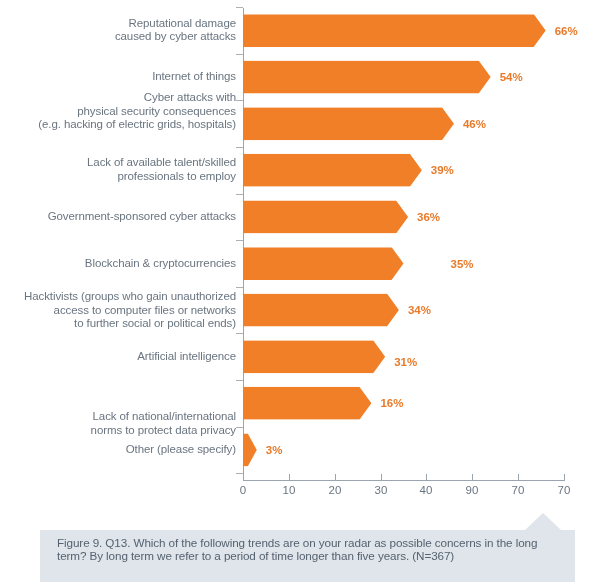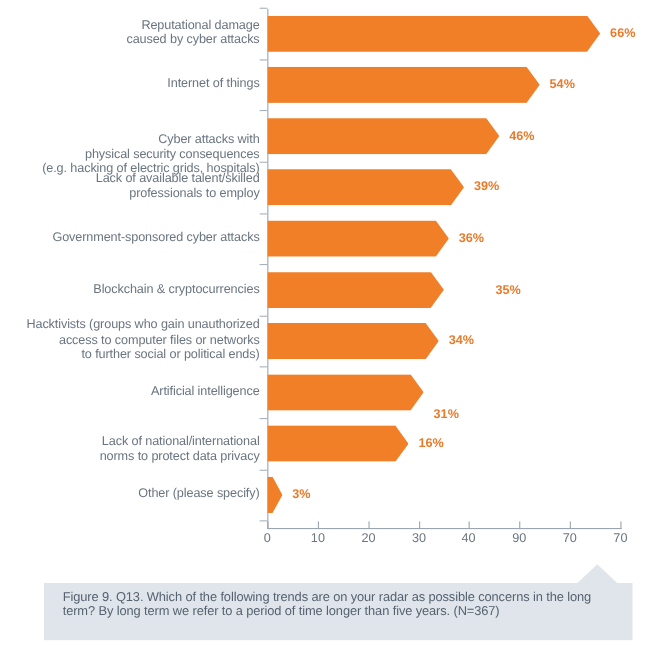--- a/index.html
+++ b/index.html
@@ -104,32 +104,32 @@
 
 <div id="figure">
 
   <div id="plot">
     <div id="yaxis"></div>
     <div id="xaxis"></div>
     <div id="categories-layer">
         <div class="cat-label" style="top: 30.5px;">Reputational damage
 caused by cyber attacks</div>
         <div class="cat-label" style="top: 77.1px;">Internet of things</div>
-        <div class="cat-label" style="top: 141px;">Cyber attacks with
+        <div class="cat-label" style="top: 111px;">Cyber attacks with
 physical security consequences
 (e.g. hacking of electric grids, hospitals)</div>
         <div class="cat-label" style="top: 170.3px;">Lack of available talent/skilled
 professionals to employ</div>
         <div class="cat-label" style="top: 216.9px;">Government-sponsored cyber attacks</div>
         <div class="cat-label" style="top: 263.5px; text-align: right;">Blockchain &amp; cryptocurrencies</div>
         <div class="cat-label" style="top: 310.1px;">Hacktivists (groups who gain unauthorized
 access to computer files or networks
 to further social or political ends)</div>
         <div class="cat-label" style="top: 356.7px;">Artificial intelligence</div>
-        <div class="cat-label" style="top: 409px;">Lack of national/international
+        <div class="cat-label" style="top: 424px;">Lack of national/international
 norms to protect data privacy</div>
         <div class="cat-label" style="top: 449.9px;">Other (please specify)</div>
       </div>
     <div id="yticks-layer">
         <div class="ytick" style="top: 7px;"></div>
         <div class="ytick" style="top: 54px;"></div>
         <div class="ytick" style="top: 100px;"></div>
         <div class="ytick" style="top: 147px;"></div>
         <div class="ytick" style="top: 194px;"></div>
         <div class="ytick" style="top: 240px;"></div>
@@ -152,21 +152,21 @@
         <div class="bar tiny" style="left: 243px; top: 449.9px; width: 13.7571px; height: 33px; background: rgb(240, 127, 40);"></div>
       </div>
     <div id="values-layer">
         <div class="bar-value" style="left: 554.657px; top: 30.5px; color: rgb(232, 123, 43);">66%</div>
         <div class="bar-value" style="left: 499.629px; top: 77.1px; color: rgb(232, 123, 43);">54%</div>
         <div class="bar-value" style="left: 462.943px; top: 123.7px; color: rgb(232, 123, 43);">46%</div>
         <div class="bar-value" style="left: 430.843px; top: 170.3px; color: rgb(232, 123, 43);">39%</div>
         <div class="bar-value" style="left: 417.086px; top: 216.9px; color: rgb(232, 123, 43);">36%</div>
         <div class="bar-value" style="left: 412.5px; top: 263.5px; color: rgb(232, 123, 43); margin-left: 38px;">35%</div>
         <div class="bar-value" style="left: 407.914px; top: 310.1px; color: rgb(232, 123, 43);">34%</div>
-        <div class="bar-value" style="left: 394.157px; top: 377px; color: rgb(232, 123, 43);">31%</div>
+        <div class="bar-value" style="left: 394.157px; top: 362px; color: rgb(232, 123, 43);">31%</div>
         <div class="bar-value" style="left: 380.4px; top: 403.3px; color: rgb(232, 123, 43);">16%</div>
         <div class="bar-value" style="left: 265.757px; top: 449.9px; color: rgb(232, 123, 43);">3%</div>
       </div>
     <div id="xticks-layer">
         <div class="xtick" style="left: 243px;"></div>
         <div class="xtick-label" style="left: 243px;">0</div>
         <div class="xtick" style="left: 289px;"></div>
         <div class="xtick-label" style="left: 289px;">10</div>
         <div class="xtick" style="left: 335px;"></div>
         <div class="xtick-label" style="left: 335px;">20</div>

